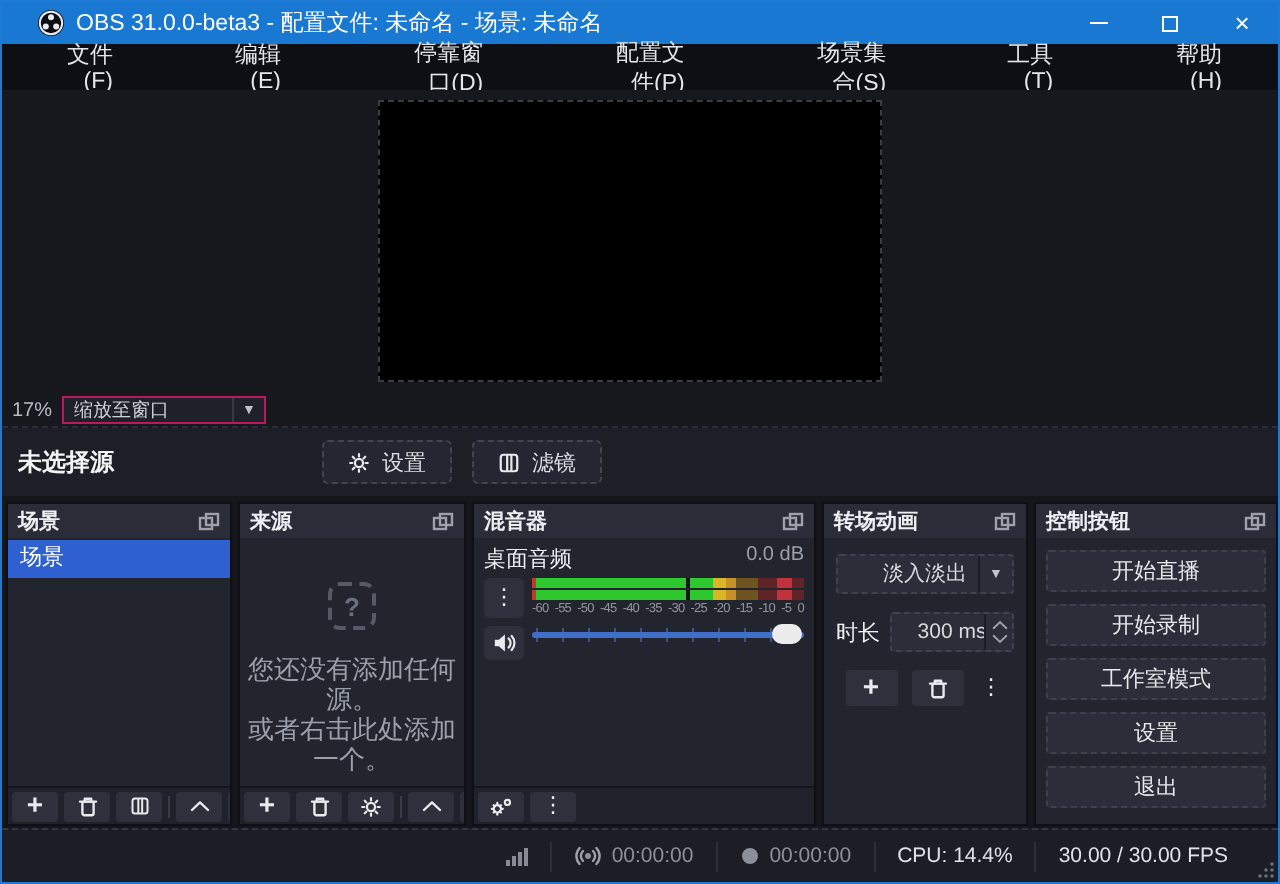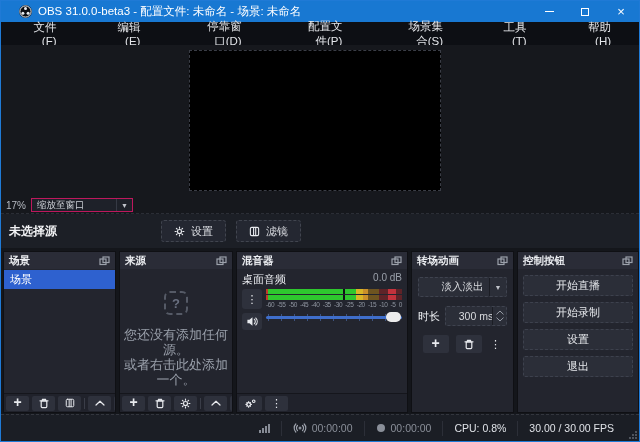--- a/index.html
+++ b/index.html
@@ -426,20 +426,21 @@
             <svg width="11" height="10" viewBox="0 0 11 10">
               <rect class="stg" x="1" y="3" width="6" height="5.5"></rect>
               <rect class="stg" x="4" y="1" width="6" height="5.5"></rect>
             </svg>
           </span>
       </div>
       <div class="panel-body">
         <div class="ctrl-body">
           <div class="cbtn">开始直播</div>
           <div class="cbtn">开始录制</div>
+          <div class="cbtn">工作室模式</div>
           <div class="cbtn">设置</div>
           <div class="cbtn">退出</div>
         </div>
       </div>
     </div>
 
   </div>
 
   <div class="statusbar">
     <div class="st-item">
@@ -460,21 +461,21 @@
     </div>
     <div class="st-sep"></div>
     <div class="st-item">
       <svg width="10" height="10" viewBox="0 0 10 10">
           <circle cx="5" cy="5" r="4" fill="#8a8f99"></circle>
         </svg>
       <span>00:00:00</span>
     </div>
     <div class="st-sep"></div>
     <div class="st-item">
-        <span class="st-strong">CPU: 0.8%</span>
+        <span class="st-strong">CPU: 14.4%</span>
       </div>
     <div class="st-sep"></div>
     <div class="st-item">
         <span class="st-strong">30.00 / 30.00 FPS</span>
       </div>
     <svg class="grip" width="8" height="8" viewBox="0 0 8 8">
         <circle cx="7" cy="1" r=".9" fill="#6a6f78"></circle>
         <circle cx="7" cy="4" r=".9" fill="#6a6f78"></circle>
         <circle cx="7" cy="7" r=".9" fill="#6a6f78"></circle>
         <circle cx="4" cy="4" r=".9" fill="#6a6f78"></circle>

